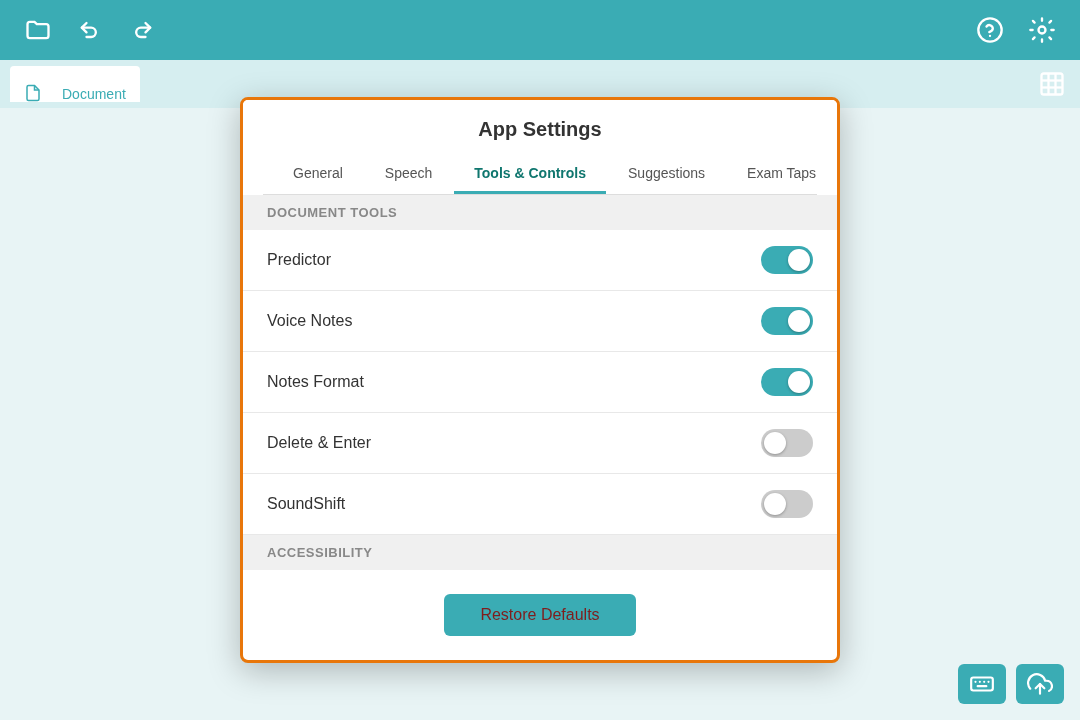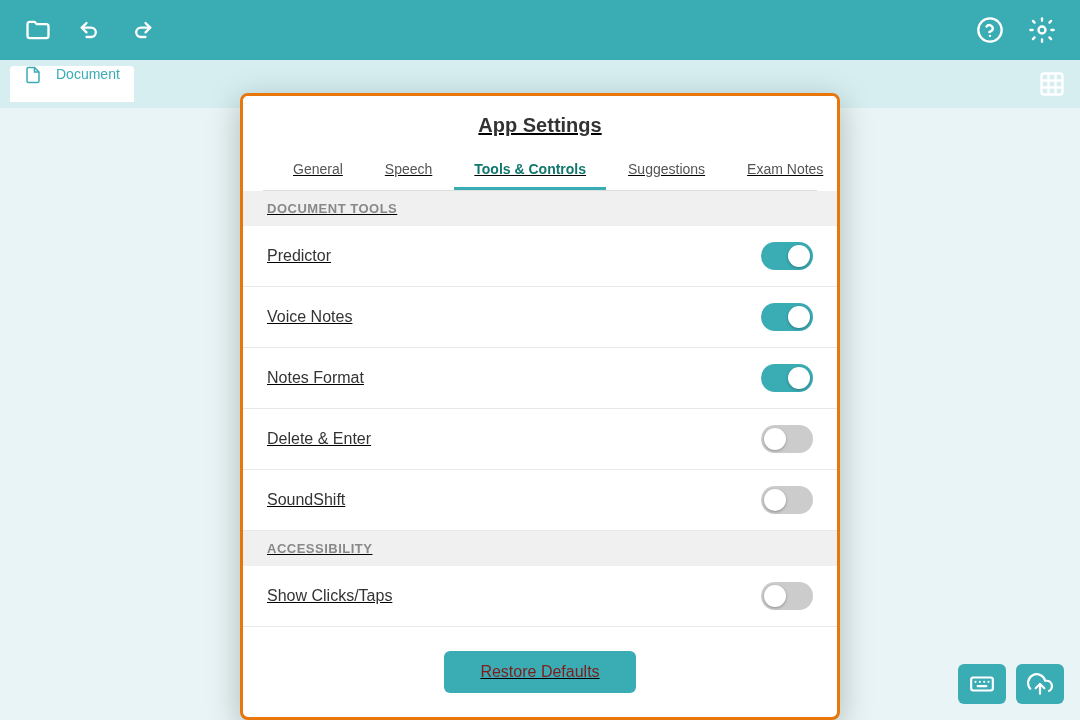--- a/index.html
+++ b/index.html
@@ -58,23 +58,23 @@
       display: flex;
       align-items: center;
       padding: 0 10px;
       gap: 4px;
     }
     .doc-tab {
       height: 36px;
       background-color: white;
       border-radius: 4px 4px 0 0;
       display: flex;
-      align-items: flex-start;
+      align-items: flex-end;
       padding: 0 14px;
-      gap: 14px;
+      gap: 20px;
       font-size: 14px;
       color: #3aacb4;
       cursor: pointer;
     }
     .tab-bar-right {
       margin-left: auto;
     }
 
     
     .main-content {
@@ -87,24 +87,23 @@
     }
 
     
     .modal-overlay {
       position: absolute;
       top: 0;
       left: 0;
       right: 0;
       bottom: 0;
       display: flex;
-      align-items: flex-end;
+      align-items: center;
       justify-content: center;
       padding-top: 40px;
-      text-decoration: underline;
     }
 
     
     .dialog {
       width: 600px;
       background: white;
       border-radius: 8px;
       border: 3px solid #e8760a;
       box-shadow: 0 8px 32px rgba(0,0,0,0.25);
       overflow: hidden;
@@ -308,21 +307,21 @@
 
 <div class="modal-overlay">
   <div class="dialog">
     <div class="dialog-header">
       <div class="dialog-title">App Settings</div>
       <div class="dialog-tabs">
         <div class="dialog-tab">General</div>
         <div class="dialog-tab">Speech</div>
         <div class="dialog-tab active">Tools &amp; Controls</div>
         <div class="dialog-tab">Suggestions</div>
-        <div class="dialog-tab">Exam Notes</div>
+        <div class="dialog-tab">Exam Taps</div>
       </div>
     </div>
 
     <div class="dialog-content">
 
       <div class="section-header">DOCUMENT TOOLS</div>
 
       <div class="setting-row">
         <span class="setting-label">Predictor</span>
         <div class="toggle on">
@@ -354,26 +353,20 @@
       <div class="setting-row">
         <span class="setting-label">SoundShift</span>
         <div class="toggle off">
             <div class="toggle-knob"></div>
           </div>
       </div>
 
       <div class="section-header">ACCESSIBILITY</div>
 
 
-      <div class="setting-row">
-        <span class="setting-label">Show Clicks/Taps</span>
-        <div class="toggle off">
-            <div class="toggle-knob"></div>
-          </div>
-      </div>
     </div>
 
     <div class="dialog-footer">
       <button class="restore-btn">Restore Defaults</button>
     </div>
   </div>
 </div>
 
 <div class="bottom-bar">
   <div class="bottom-icon">

